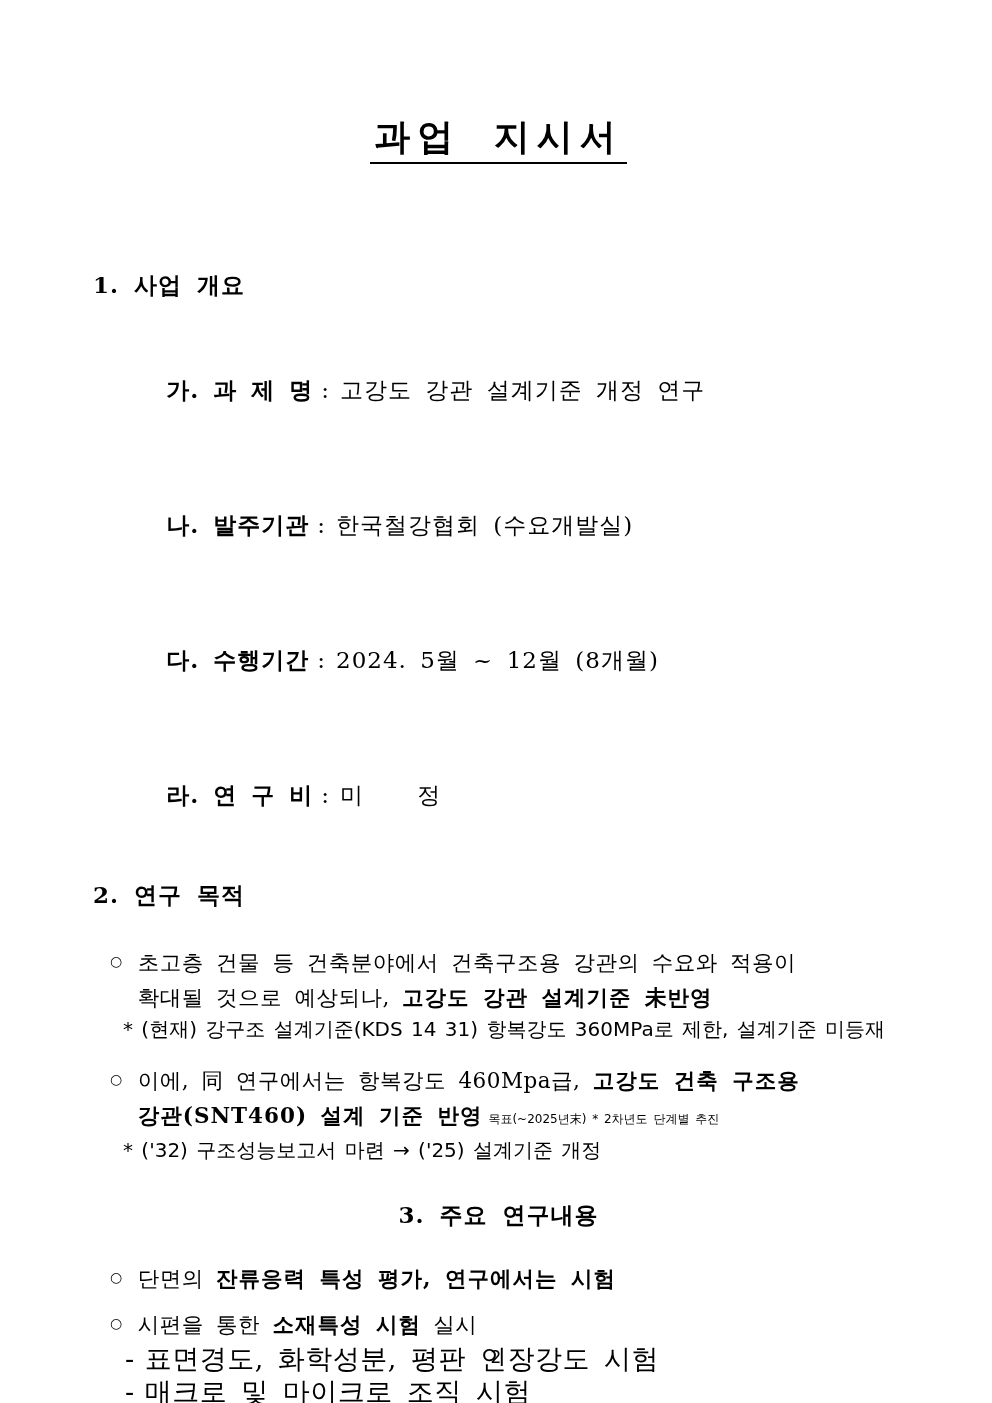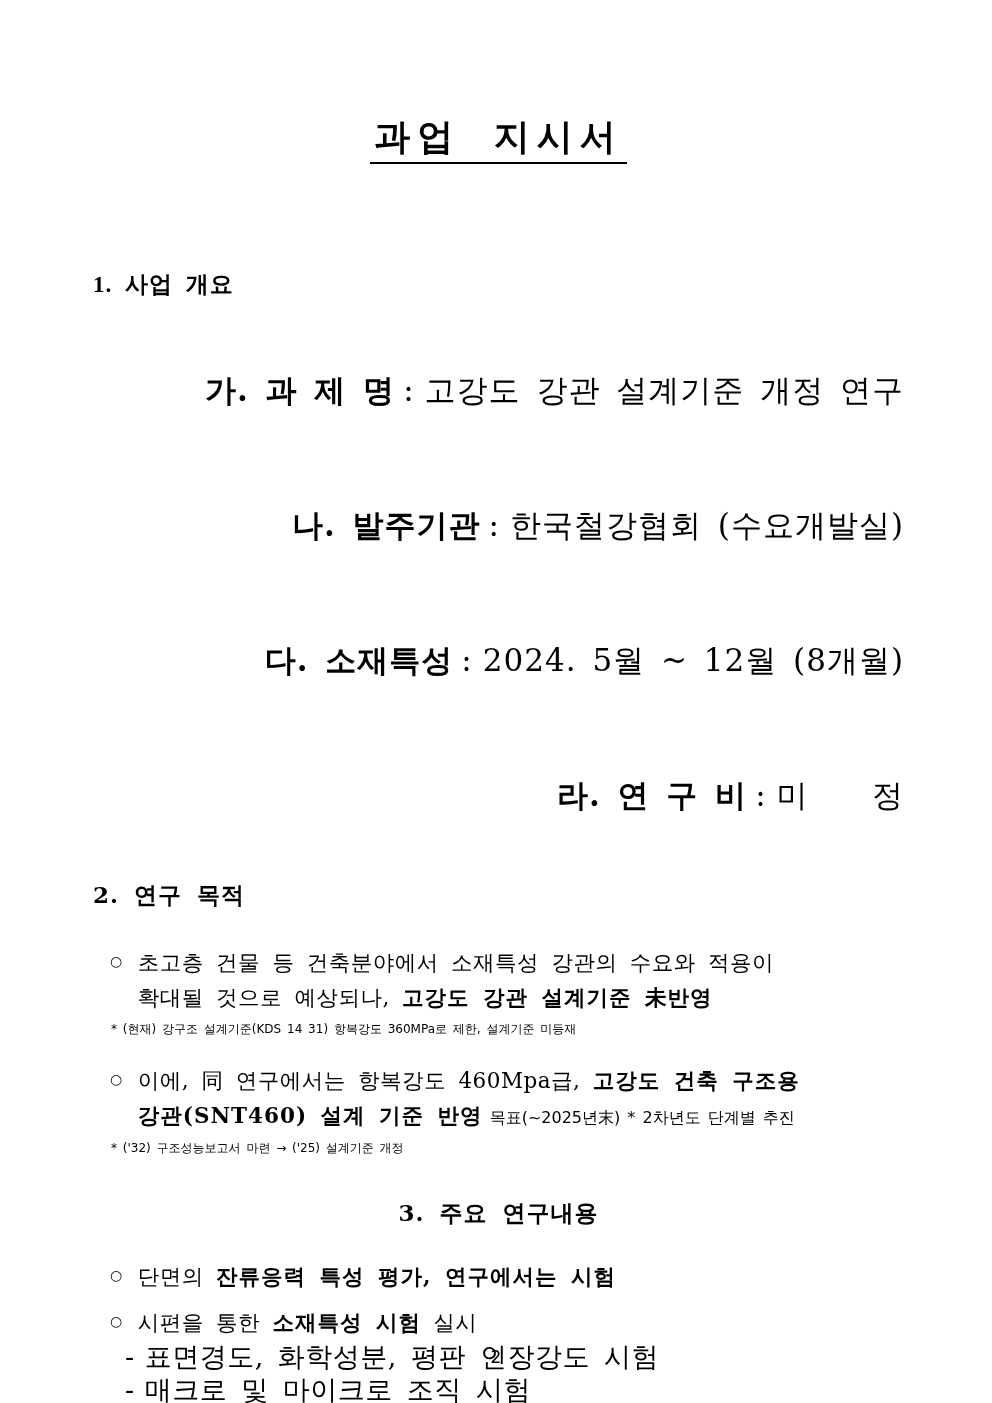--- a/index.html
+++ b/index.html
@@ -29,32 +29,31 @@
     line-height: 1.15;
   }
   .sec-heading {
     font-size: 23px;
     font-weight: bold;
     line-height: 30px;
     margin: 0;
     letter-spacing: 1px;
     word-spacing: 6px;
   }
-  .sec-heading.h1 { margin-top: 106px; font-family: Liberation Serif, serif; }
+  .sec-heading.h1 { margin-top: 106px; }
   .sec-heading.h2 { margin-top: 40px; }
   .sec-heading.h3 { margin-top: 38px; text-align: center; }
   .kv-item {
     margin-left: 20px;
     margin-top: 45px;
-    font-size: 31px;
+    font-size: 23px;
     line-height: 30px;
     letter-spacing: 1px;
     word-spacing: 5px;
     white-space: pre-wrap;
-    text-align: right;
   }
   .kv-item .kv-label { font-weight: bold; }
   .kv-item .kv-colon { margin: 0 10px 0 8px; }
   .bullet-block {
     display: flex;
     margin-left: 17px;
     font-size: 21.5px;
     line-height: 35px;
     letter-spacing: 0.5px;
     word-spacing: 5px;
@@ -63,29 +62,29 @@
     flex: 0 0 auto;
     font-size: 14px;
     line-height: 35px;
     margin-right: 15px;
     transform: translateY(-1px);
   }
   .bullet-block .bullet-text { flex: 1 1 auto; }
   .b { font-weight: bold; letter-spacing: 1px; }
   .tail {
     font-weight: normal;
-    font-size: 16px;
+    font-size: 12px;
     letter-spacing: 0px;
     word-spacing: 2px;
     font-family: "DejaVu Sans", "Liberation Sans", sans-serif;
   }
   .footnote {
-    margin-left: 18px;
+    margin-left: 30px;
     font-family: "DejaVu Sans", "Liberation Sans", sans-serif;
-    font-size: 12px;
+    font-size: 20px;
     line-height: 24px;
     letter-spacing: 0px;
     word-spacing: 2px;
   }
   .mt-b21-l1 { margin-top: 35px; }
   .fn1 { margin-top: 2px; }
   .mt-b22 { margin-top: 22px; }
   .fn2 { margin-top: 1px; }
   .mt-b31 { margin-top: 31px; }
   .mt-b32 { margin-top: 11px; }
@@ -120,33 +119,33 @@
 
   <div class="kv-item">
     <span class="kv-label">가. 과 제 명</span><span class="kv-colon">:</span><span class="kv-value">고강도 강관 설계기준 개정 연구</span>
   </div>
 
   <div class="kv-item">
     <span class="kv-label">나. 발주기관</span><span class="kv-colon">:</span><span class="kv-value">한국철강협회 (수요개발실)</span>
   </div>
 
   <div class="kv-item">
-    <span class="kv-label">다. 소재특성</span><span class="kv-colon">:</span><span class="kv-value">2024. 5월 ~ 12월 (8개월)</span>
+    <span class="kv-label">다. 수행기간</span><span class="kv-colon">:</span><span class="kv-value">2024. 5월 ~ 12월 (8개월)</span>
   </div>
 
   <div class="kv-item">
     <span class="kv-label">라. 연 구 비</span><span class="kv-colon">:</span><span class="kv-value">미    정</span>
   </div>
 
   <h2 class="sec-heading h2">2. 연구 목적</h2>
 
   <div class="bullet-block mt-b21-l1">
     <span class="bullet-char">○</span>
     <span class="bullet-text">
-      <span class="line">초고층 건물 등 건축분야에서 소재특성 강관의 수요와 적용이</span><br>
+      <span class="line">초고층 건물 등 건축분야에서 건축구조용 강관의 수요와 적용이</span><br>
       <span>확대될 것으로 예상되나, </span><span class="b">고강도 강관 설계기준 未반영</span>
     </span>
   </div>
   <div class="footnote fn1">* (현재) 강구조 설계기준(KDS 14 31) 항복강도 360MPa로 제한, 설계기준 미등재</div>
 
   <div class="bullet-block mt-b22">
     <span class="bullet-char">○</span>
     <span class="bullet-text">
       <span>이에, 同 연구에서는 항복강도 460Mpa급, </span><span class="b">고강도 건축 구조용</span><br>
       <span class="b">강관(SNT460) 설계 기준 반영</span><span class="tail"> 목표(~2025년末) * 2차년도 단계별 추진</span>

